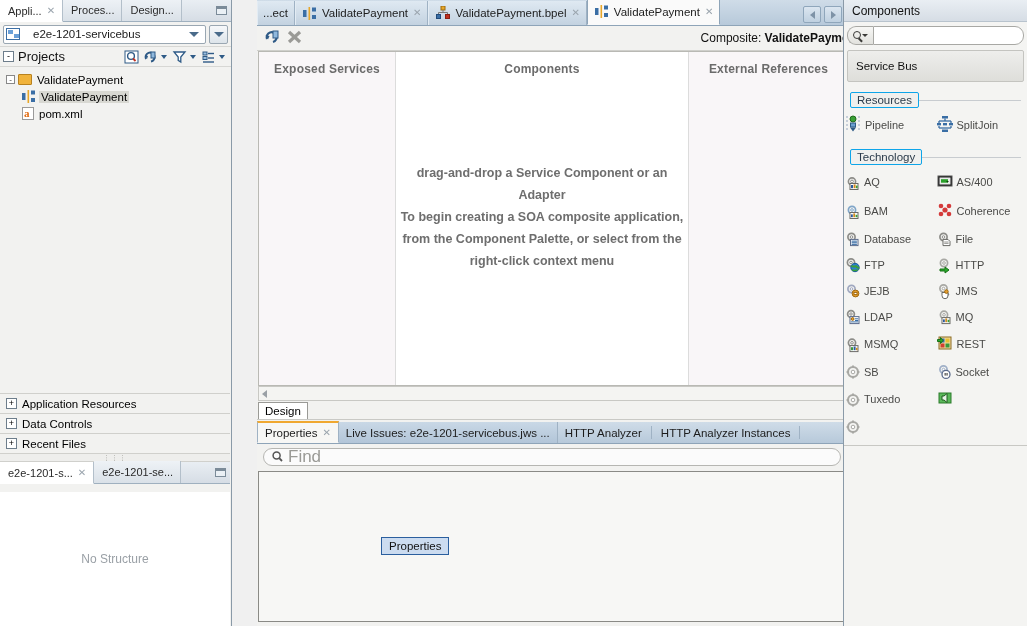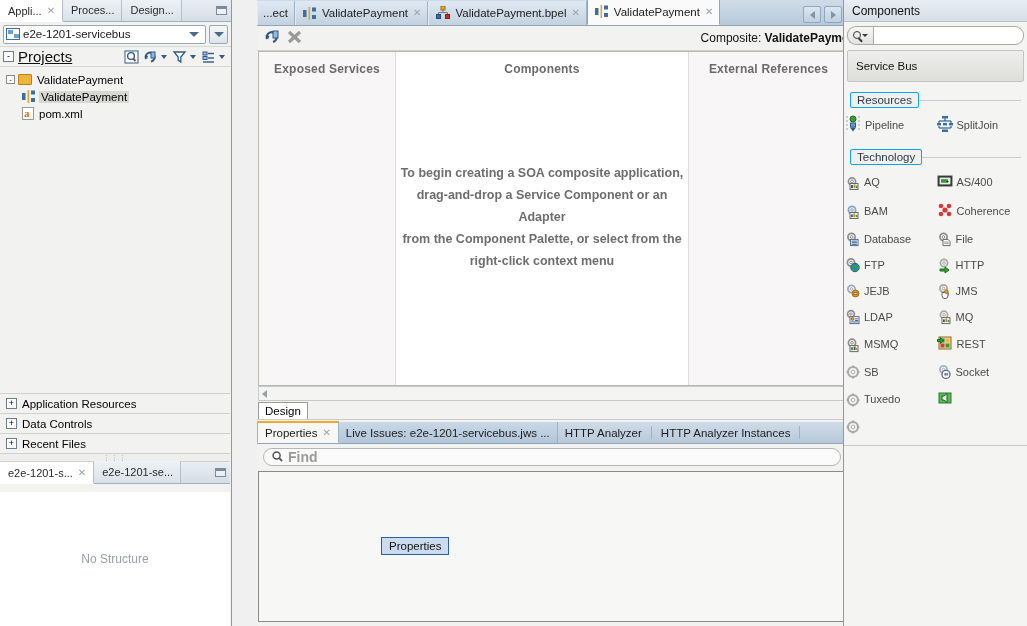--- a/index.html
+++ b/index.html
@@ -50,21 +50,21 @@
   }
 
   .app-select-row {
     height: 24px; display: flex; align-items: center;
     padding: 2px 3px; gap: 3px;
     background: #f2f2f0;
   }
   .app-combo {
     flex: 1; height: 19px; display: flex; align-items: center;
     border: 1px solid #9aa7b2; background: #fff;
-    border-radius: 2px; padding: 0 2px; gap: 3px;
+    border-radius: 2px; padding: 0 2px; gap: 13px;
   }
   .app-combo-label { flex: 1; font-size: 11.5px; color: #1a1a1a; }
   .combo-arrow {
     width: 0; height: 0; border-left: 5px solid transparent;
     border-right: 5px solid transparent; border-top: 5px solid #4a6b8a;
     margin-right: 4px;
   }
   .app-combo-btn {
     width: 19px; height: 19px; border: 1px solid #9aa7b2;
     background: linear-gradient(to bottom,#f6f8fa,#dde4ea);
@@ -87,21 +87,21 @@
     height: 21px; display: flex; align-items: center; gap: 4px;
     padding: 0 4px 0 3px;
     border-top: 1px solid #d7d7d4; border-bottom: 1px solid #d7d7d4;
     background: #f2f2f0;
   }
   .expander {
     width: 11px; height: 11px; border: 1px solid #6d7d8b;
     background: #fff; font-size: 9px; line-height: 9px;
     text-align: center; color: #000; flex: 0 0 auto;
   }
-  .projects-label { font-size: 15px; color: #111; text-decoration: underline; }
+  .projects-label { font-size: 13px; color: #111; }
   .proj-tools { margin-left: auto; display: flex; align-items: center; gap: 2px; }
   .tool-ico { width: 17px; height: 16px; position: relative; }
   .tool-caret {
     width: 0; height: 0; border-left: 3.5px solid transparent;
     border-right: 3.5px solid transparent; border-top: 4px solid #2e5a86;
     margin-right: 2px;
   }
 
   .tree { padding: 4px 0 0 6px; font-size: 11.5px; }
   .tree-row { display: flex; align-items: center; height: 17px; gap: 3px; white-space: nowrap; }
@@ -261,21 +261,21 @@
   .find-row {
     position: absolute; left: 0; right: 0; top: 445px; height: 24px;
     background: #f2f2f0; display: flex; align-items: center; gap: 6px;
     padding: 0 6px;
   }
   .find-box {
     flex: 1; height: 18px; background: #fbfbfb;
     border: 1px solid #b6b6b2; border-radius: 9px;
     display: flex; align-items: center; gap: 5px; padding: 0 8px;
   }
-  .find-box .ph { color: #9a9a96; font-size: 14px; font-weight: bold; }
+  .find-box .ph { color: #9a9a96; font-size: 17px; }
   .help-ico {
     width: 15px; height: 15px; border-radius: 50%;
     background: radial-gradient(circle at 35% 30%, #7ab6ea, #1a6fba);
     color: #fff; font-size: 10px; font-weight: bold;
     display: flex; align-items: center; justify-content: center;
     border: 1px solid #14558f;
   }
   .prop-body {
     position: absolute; left: 1px; right: 4px; top: 471px; bottom: 4px;
     background: #f7f7f5; border: 1px solid #8a8a86;
@@ -557,22 +557,22 @@
       </span>
     </div>
 
     <div class="canvas-wrap">
       <div class="lane exposed">
         <div class="lane-hdr">Exposed Services</div>
       </div>
       <div class="lane components">
         <div class="lane-hdr">Components</div>
         <div class="hint">
+          <div>drag-and-drop a Service Component or an Adapter</div>
           <div>To begin creating a SOA composite application,</div>
-          <div>drag-and-drop a Service Component or an Adapter</div>
           <div>from the Component Palette, or select from the</div>
           <div>right-click context menu</div>
         </div>
       </div>
       <div class="lane external">
         <div class="lane-hdr">External References</div>
       </div>
       <div class="vscroll">
         <span class="arr-u"></span>
       </div>

